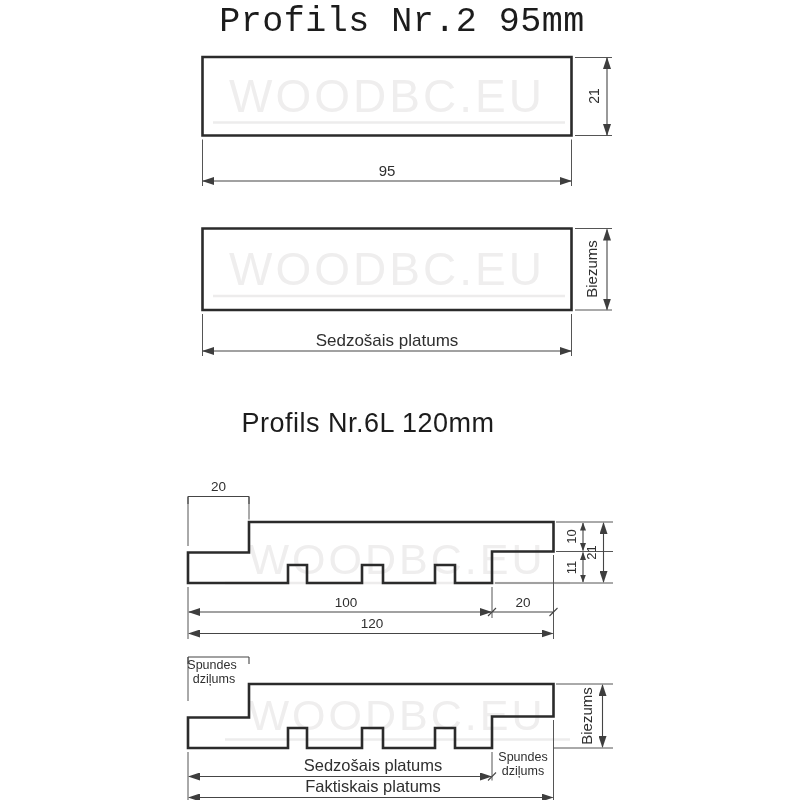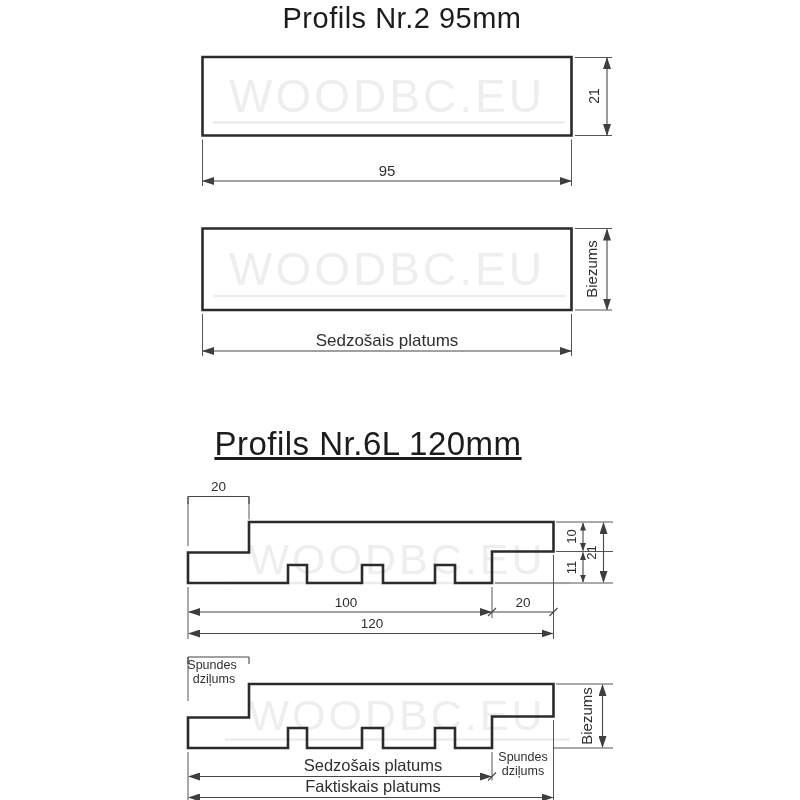--- a/index.html
+++ b/index.html
@@ -4,22 +4,22 @@
 <style>
   html,body{margin:0;padding:0;background:#ffffff;}
   #stage{
     position:relative;width:800px;height:800px;background:#ffffff;
     font-family:"Liberation Sans", sans-serif;overflow:hidden;
   }
   .title{
     position:absolute;transform:translateX(-50%);white-space:nowrap;
     color:#1c1c1c;letter-spacing:0.5px;font-weight:500;
   }
-  #title1{left:402px;top:2px;font-size:29px;}
-  #title2{left:368px;top:425px;font-size:33px;text-decoration:underline;}
+  #title1{left:402px;top:2px;font-size:35px;font-family:Liberation Mono, monospace;}
+  #title2{left:368px;top:408px;font-size:27px;}
   svg{position:absolute;left:0;top:0;}
   .outline{fill:none;stroke:#2b2b2b;stroke-width:2.6;stroke-linejoin:miter;}
   .thin{fill:none;stroke:#454545;stroke-width:1.1;}
   .ext{fill:none;stroke:#555555;stroke-width:1;}
   .dimtxt{fill:#2f2f2f;font-family:"Liberation Sans",sans-serif;}
   .wm{fill:#efeeee;font-family:"Liberation Sans",sans-serif;letter-spacing:3px;}
   .wmline{stroke:#edecec;stroke-width:2.5;}
 </style>
 </head>
 <body>

